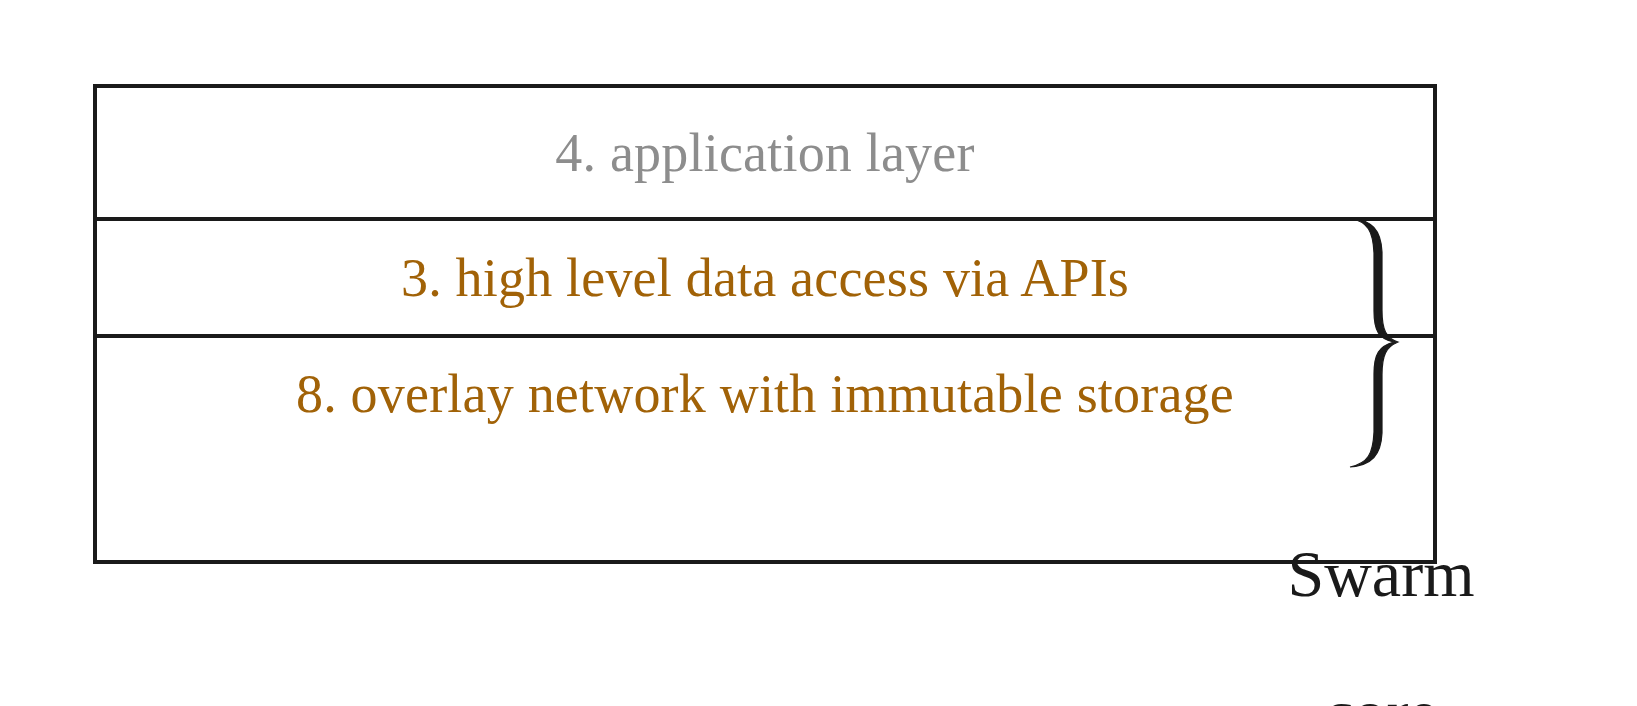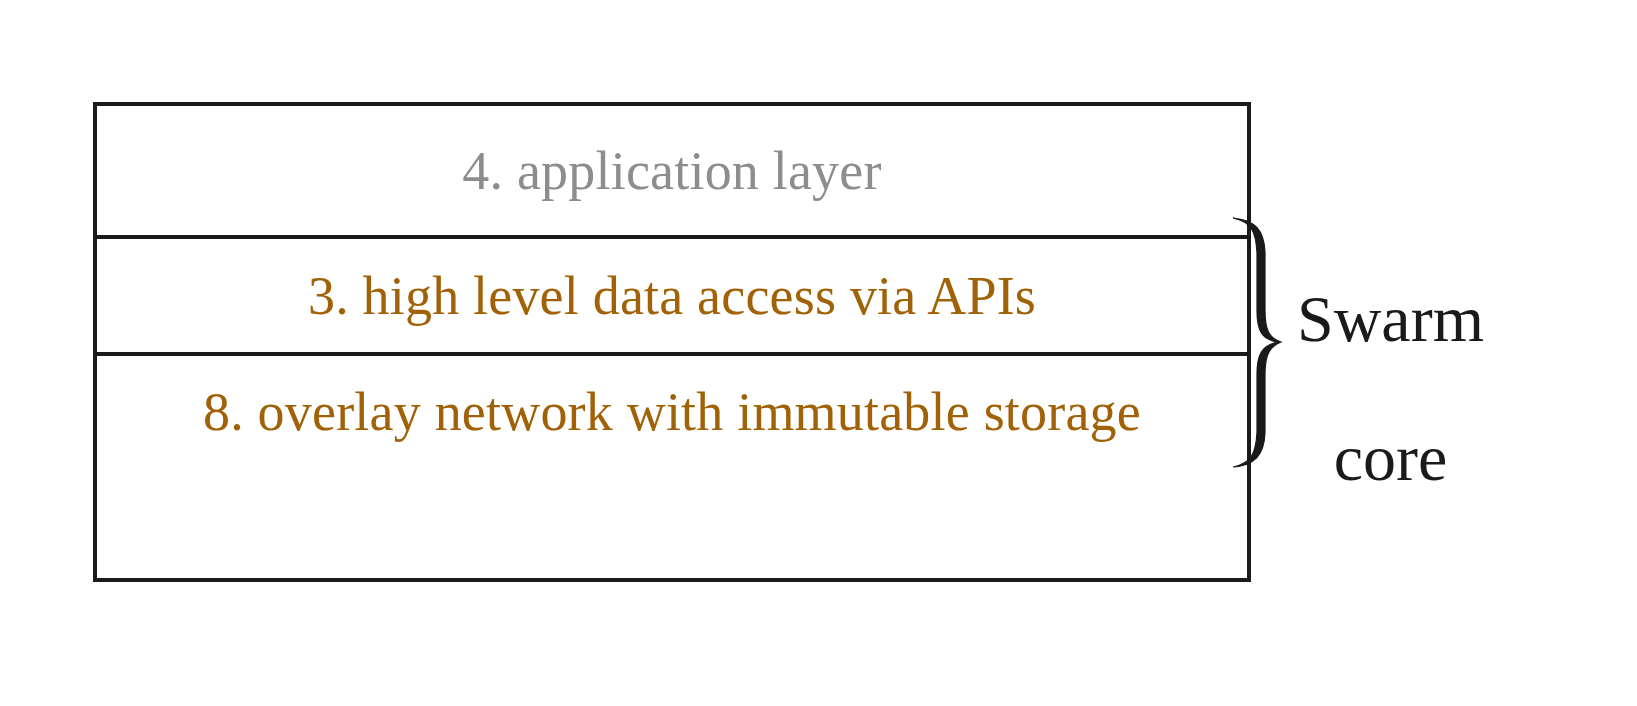--- a/index.html
+++ b/index.html
@@ -20,22 +20,22 @@
     position: relative;
     width: 1637px;
     height: 706px;
     background: #ffffff;
   }
 
   
   #stack {
     position: absolute;
     left: 93px;
-    top: 102px;
-    width: 1158px;
+    top: 84px;
+    width: 1344px;
     height: 480px;
     box-sizing: border-box;
     border: 4px solid #1a1a1a;
     background: #ffffff;
     display: flex;
     flex-direction: column;
   }
 
   .layer {
     box-sizing: border-box;
@@ -62,27 +62,27 @@
   .dim  { color: #8d8d8d; }
   .bold { color: #a16207; }
 
   
   .layer-2 .layer-label { font-size: 54px; }
   .layer-3 .layer-label { font-size: 54px; }
 
   
   #core-annotation {
     position: absolute;
-    left: 1231px;
+    left: 1196px;
     top: 215px;
     width: 360px;
     height: 255px;
     display: flex;
-    flex-direction: row;
-    align-items: flex-start;
+    flex-direction: column;
+    align-items: center;
   }
   #brace-wrap {
     width: 56px;
     height: 255px;
     flex: 0 0 auto;
     display: block;
   }
   #brace-wrap svg {
     display: block;
     width: 56px;

